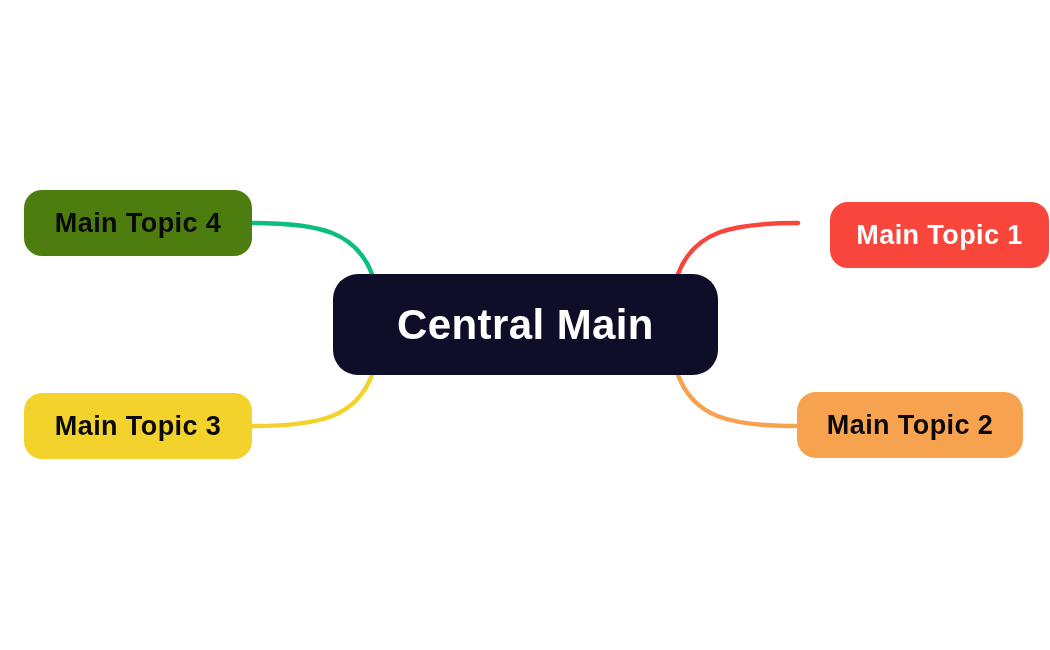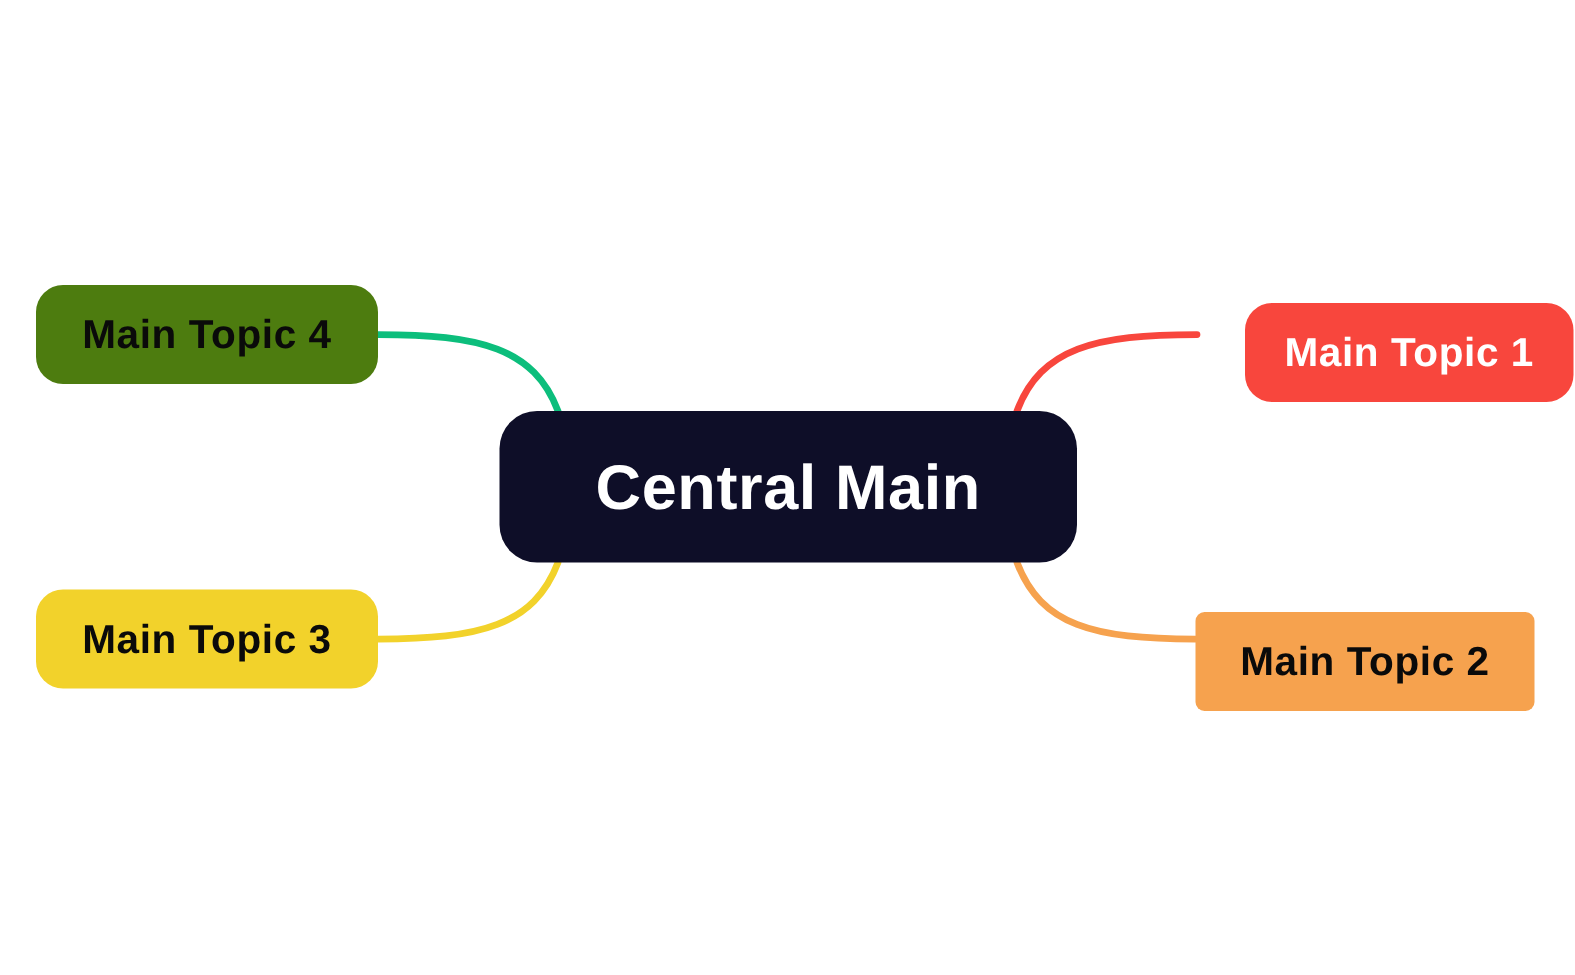--- a/index.html
+++ b/index.html
@@ -43,21 +43,21 @@
       <path d="M 797 426 C 729 426 694 417 678 375" stroke="#F6A24E" stroke-width="4.5" stroke-linecap="round" fill="none"></path>
       <path d="M 252 426 C 320 426 356 417 372 375" stroke="#F2D22B" stroke-width="4.5" stroke-linecap="round" fill="none"></path>
       <path d="M 252 223 C 320 223 356 232 372 274" stroke="#0CBE7C" stroke-width="4.5" stroke-linecap="round" fill="none"></path>
     </svg>
   <div id="central" class="node" style="left: 333px; top: 274px; width: 385px; height: 101px; background: rgb(14, 14, 40); border-radius: 25px;">
     <span class="label" style="color: rgb(255, 255, 255); font-size: 42px;">Central Main</span>
   </div>
 <div class="node topic" style="left: 830px; top: 190px; width: 219px; height: 66px; background: rgb(248, 70, 61); border-radius: 18px; margin-top: 12px;">
     <span class="label" style="color: rgb(255, 255, 255); font-size: 27px;">Main Topic 1</span>
   </div>
-    <div class="node topic" style="left: 797px; top: 392px; width: 226px; height: 66px; background: rgb(246, 162, 78); border-radius: 6px; margin-top: 16px;">
+    <div class="node topic" style="left: 797px; top: 392px; width: 226px; height: 66px; background: rgb(246, 162, 78); border-radius: 19px;">
     <span class="label" style="color: rgb(10, 10, 10); font-size: 27px;">Main Topic 2</span>
   </div>
     <div class="node topic" style="left: 24px; top: 393px; width: 228px; height: 66px; background: rgb(242, 210, 43); border-radius: 18px; justify-content: center;">
     <span class="label" style="color: rgb(10, 10, 10); font-size: 27px;">Main Topic 3</span>
   </div>
     <div class="node topic" style="left: 24px; top: 190px; width: 228px; height: 66px; background: #4d7c0f; border-radius: 18px;">
     <span class="label" style="color: rgb(10, 10, 10); font-size: 27px;">Main Topic 4</span>
   </div>
   </div>
 

